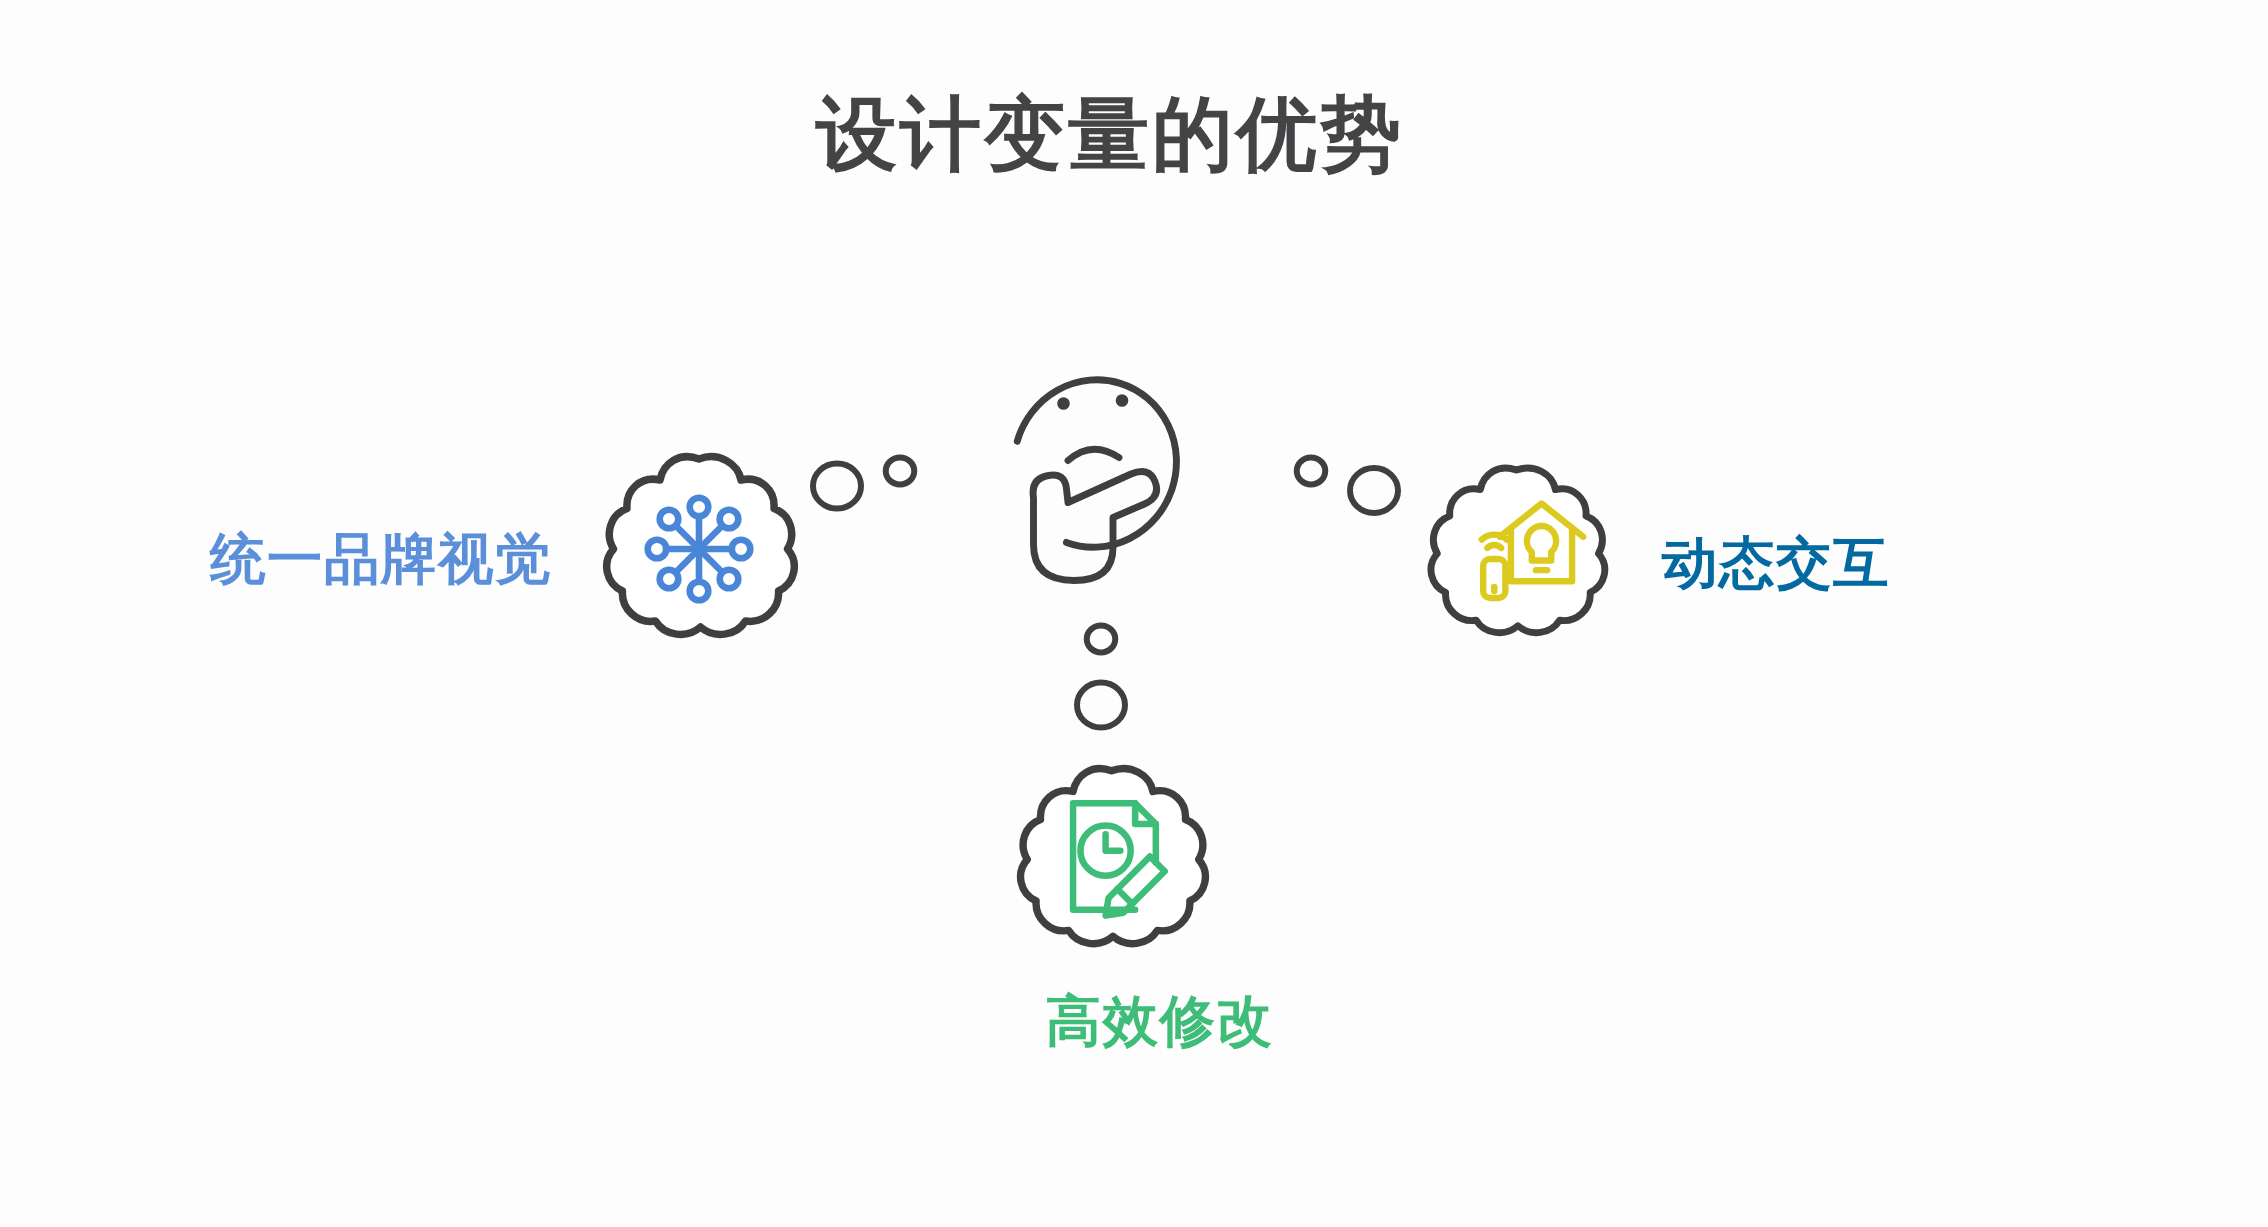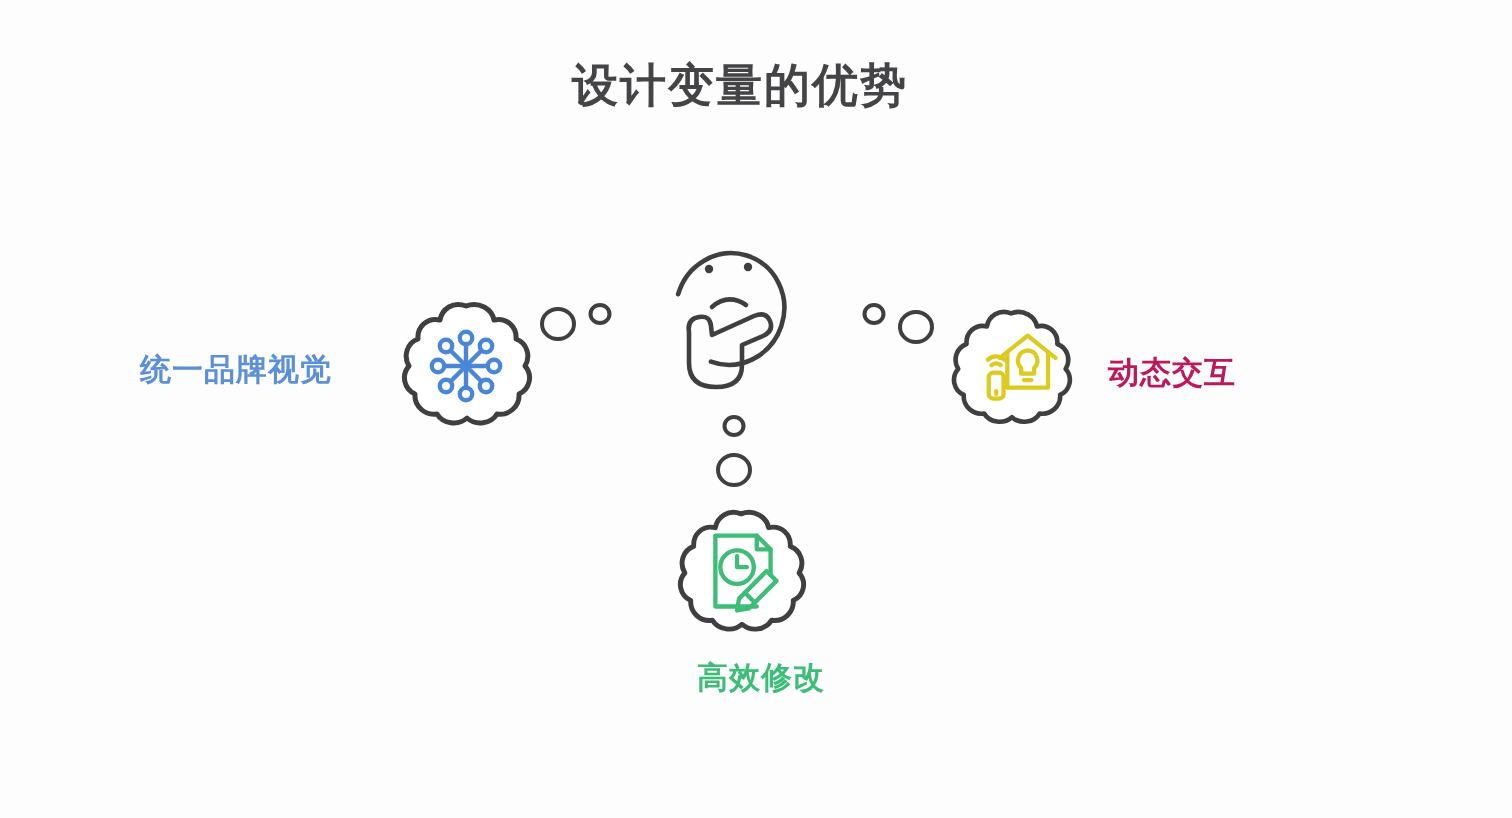--- a/index.html
+++ b/index.html
@@ -21,29 +21,29 @@
     width: 1512px;
     height: 818px;
     background: #fdfdfd;
   }
   .title {
     position: absolute;
     left: 0;
     top: 58px;
     width: 1480px;
     text-align: center;
-    font-size: 46px;
+    font-size: 54px;
     font-weight: bold;
     color: #444447;
     letter-spacing: 2px;
     line-height: 1.2;
   }
   .label {
     position: absolute;
-    font-size: 31px;
+    font-size: 37px;
     font-weight: bold;
     letter-spacing: 1px;
     white-space: nowrap;
     line-height: 1;
   }
   .label-left {
     left: 140px;
     top: 354px;
     color: #5b8fd9;
   }
@@ -192,21 +192,21 @@
 
         <rect x="44" y="72" width="16" height="28" rx="5"></rect>
         <line x1="52" y1="92" x2="52" y2="95"></line>
 
         <path d="M 47 64 a 7 7 0 0 1 10 0"></path>
         <path d="M 43 58 a 13 13 0 0 1 18 0"></path>
       </g>
     </svg>
   </div>
 
-  <div class="label label-right" style="color: #be185d; text-align: center;">动态交互</div>
+  <div class="label label-right" style="color: #0369a1; text-align: center;">动态交互</div>
 
   <div class="bubbles bub-bottom">
     <svg width="56" height="84" viewBox="0 0 56 84">
       <g fill="none" stroke="#3f3f42" stroke-width="4">
         <ellipse cx="28" cy="14" rx="9.5" ry="9"></ellipse>
         <ellipse cx="28" cy="58" rx="16" ry="15"></ellipse>
       </g>
     </svg>
   </div>
 

